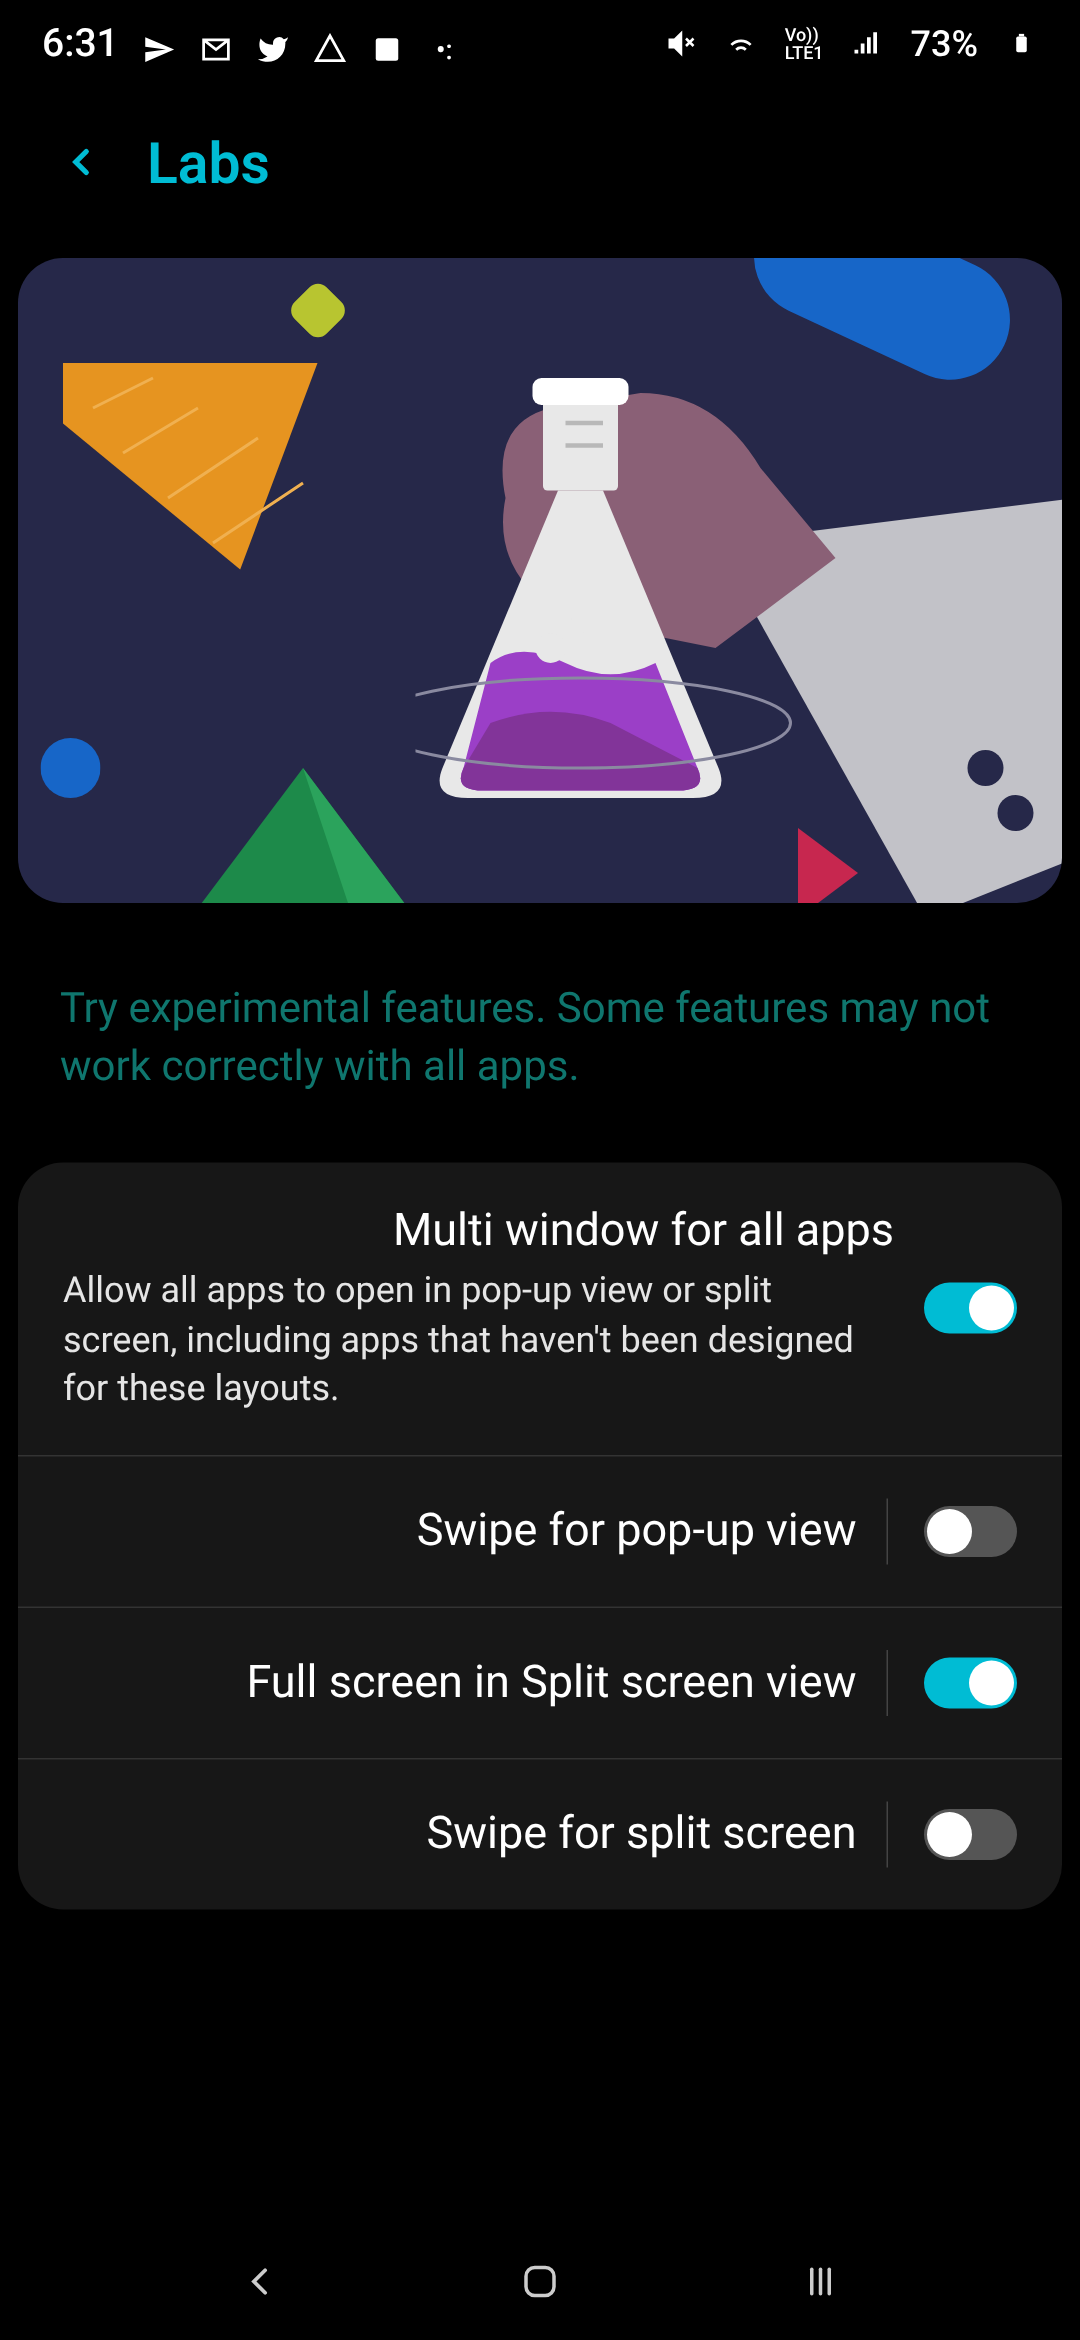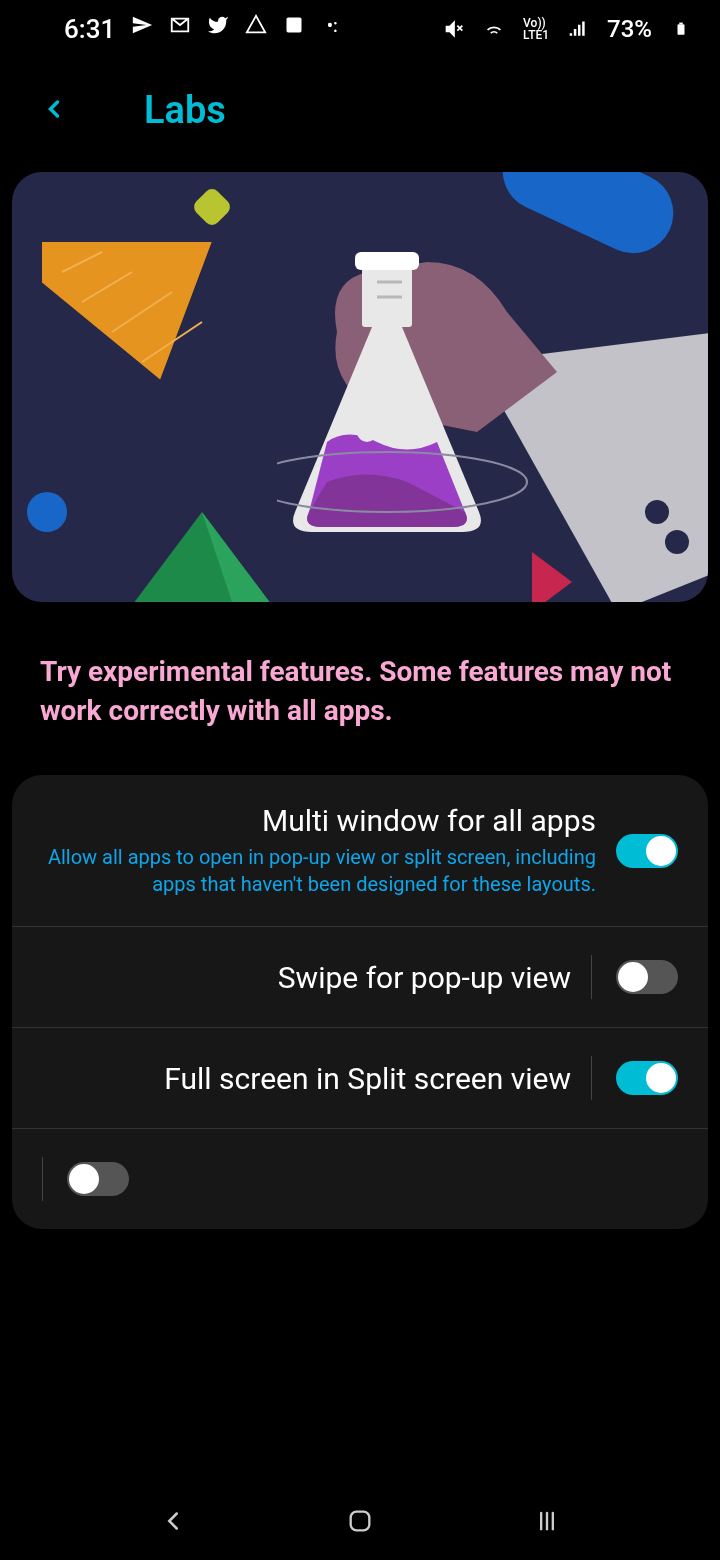--- a/index.html
+++ b/index.html
@@ -19,23 +19,22 @@
     .status-bar {
       display: flex;
       justify-content: space-between;
       align-items: center;
       padding: 14px 28px;
       font-size: 26px;
       font-weight: 500;
     }
     .status-left {
       display: flex;
-      align-items: flex-start;
+      align-items: flex-end;
       gap: 16px;
-      margin-left: 36px;
     }
     .status-right {
       display: flex;
       align-items: center;
       gap: 18px;
     }
     .status-icon {
       width: 22px;
       height: 22px;
       display: flex;
@@ -53,36 +52,34 @@
     }
     .back-arrow {
       color: #00bcd4;
       font-size: 38px;
       line-height: 1;
     }
     .header-title {
       color: #00bcd4;
       font-size: 38px;
       font-weight: 600;
-      margin-left: 46px;
     }
     .hero-image {
       margin: 0 12px;
       height: 430px;
       background: #262849;
       border-radius: 30px;
       position: relative;
       overflow: hidden;
     }
     .description {
       padding: 50px 40px 45px 40px;
       font-size: 28px;
       line-height: 1.4;
-      color: #f9a8d4;
-      font-weight: bold;
+      color: #0f766e;
     }
     .settings-card {
       margin: 0 12px;
       background: #171717;
       border-radius: 30px;
       padding: 0 0;
     }
     .setting-item {
       display: flex;
       align-items: center;
@@ -97,24 +94,23 @@
       flex: 1;
       padding-right: 20px;
     }
     .setting-title {
       font-size: 30px;
       color: #fff;
       margin-bottom: 6px;
       text-align: right;
     }
     .setting-subtitle {
-      font-size: 20px;
-      color: #0ea5e9;
+      font-size: 24px;
+      color: #e5e5e5;
       line-height: 1.35;
-      text-align: right;
     }
     .toggle {
       width: 62px;
       height: 34px;
       border-radius: 17px;
       position: relative;
       flex-shrink: 0;
     }
     .toggle.on {
       background: #00bcd4;
@@ -324,20 +320,23 @@
     </div>
     <div class="with-divider">
       <div class="setting-divider"></div>
       <div class="toggle on">
         <div class="toggle-knob"></div>
       </div>
     </div>
   </div>
 
   <div class="setting-item no-sub">
+    <div class="setting-text">
+      <div class="setting-title">Swipe for split screen</div>
+    </div>
     <div class="with-divider">
       <div class="setting-divider"></div>
       <div class="toggle off">
         <div class="toggle-knob"></div>
       </div>
     </div>
   </div>
 </div>
 
 <div class="nav-bar">

